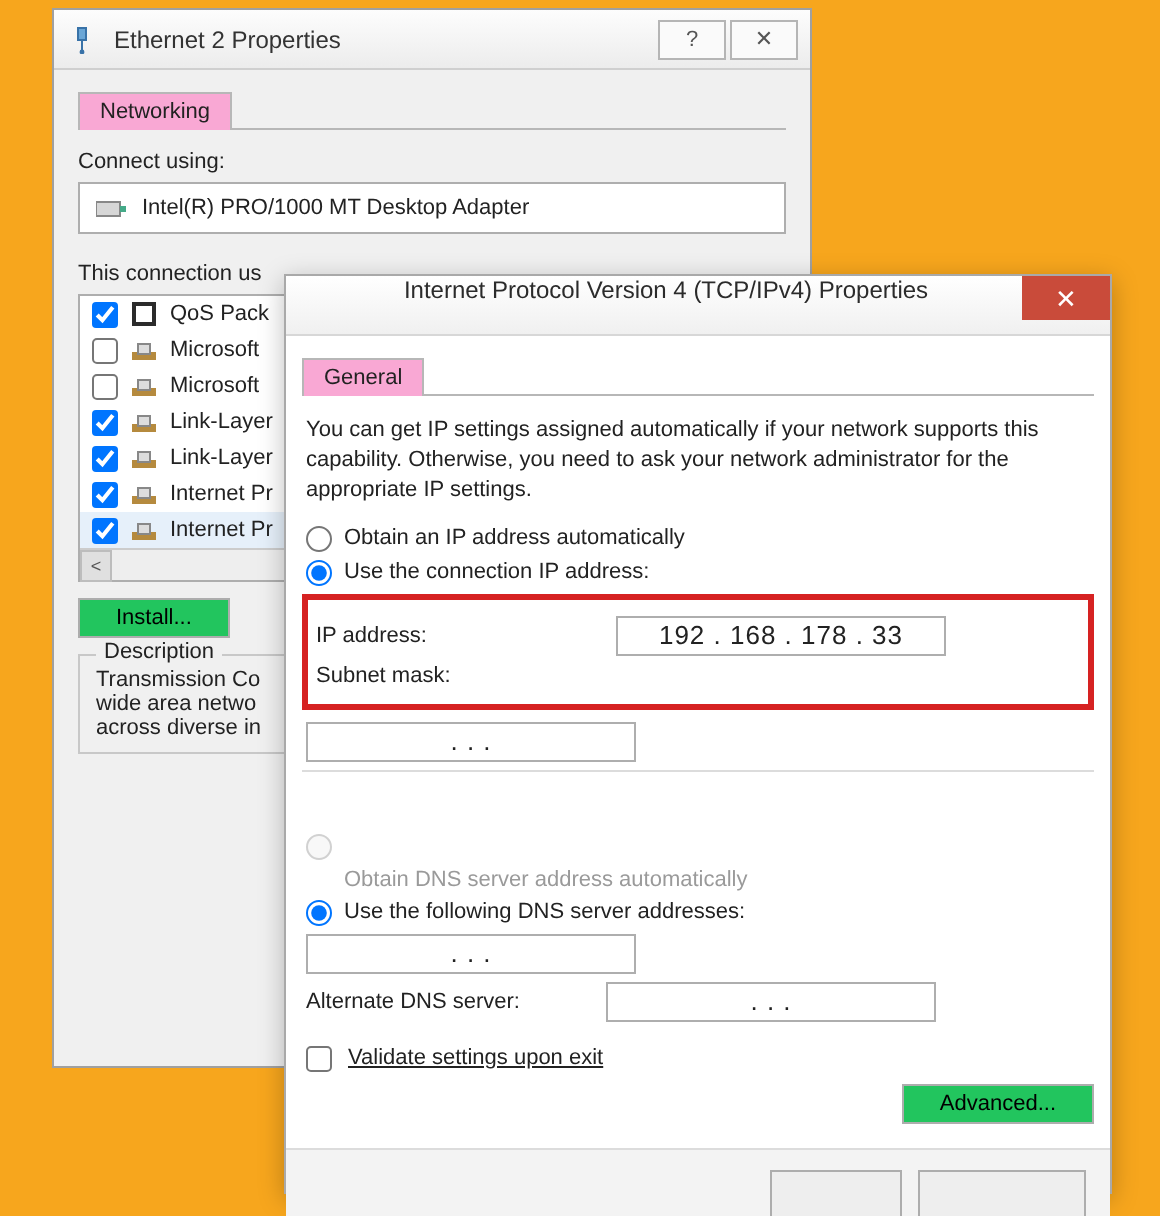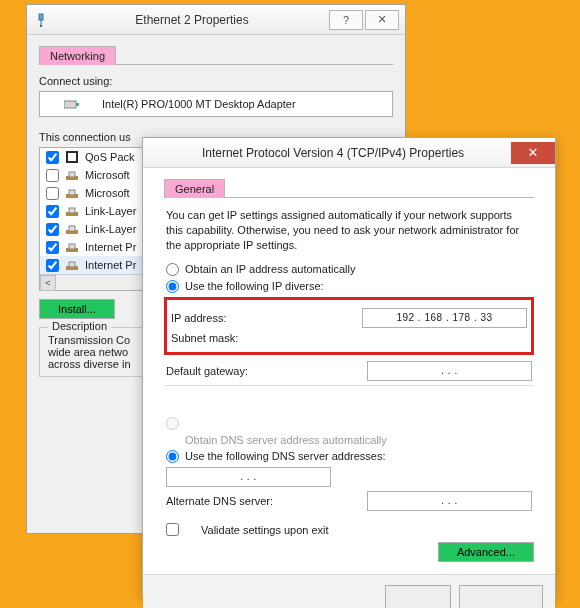--- a/index.html
+++ b/index.html
@@ -8,64 +8,64 @@
   
   .win-back {
     position:absolute; left:26px; top:4px; width:380px; height:530px;
     background:#f0f0f0; border:1px solid #a0a0a0;
   }
   .win-back .titlebar {
     height:30px; display:flex; align-items:center; padding:0 6px;
     background:linear-gradient(#fdfdfd,#ececec); border-bottom:1px solid #cfcfcf;
   }
   .win-back .ticon { width:16px; height:16px; margin-right:8px; display:flex; align-items:center; justify-content:center; }
-  .win-back .title { flex:1; text-align:center; font-size:12px; color:#333; }
+  .win-back .title { flex:1; text-align:left; font-size:12px; color:#333; }
   .win-back .winbtn { width:34px; height:20px; border:1px solid #b5b5b5; background:#fafafa; display:flex; align-items:center; justify-content:center; margin-left:2px; font-size:11px; color:#555; }
   .win-back .body { padding:8px 12px; font-size:11px; color:#222; }
   .tabbar { height:22px; display:flex; align-items:flex-end; border-bottom:1px solid #b7b7b7; }
   .tab { padding:3px 10px; font-size:11px; border:1px solid #b7b7b7; border-bottom:none; background:#f9a8d4; margin-bottom:-1px; }
   .label-row { margin:10px 0 4px; }
-  .adapter-box { border:1px solid #aeaeae; background:#fff; padding:6px 24px; display:flex; align-items:center; gap:22px; }
+  .adapter-box { border:1px solid #aeaeae; background:#fff; padding:6px 8px; display:flex; align-items:center; gap:7px; }
   .adapter-icon { width:16px; height:12px; }
   .conn-label { margin-top:14px; }
   .items-box { border:1px solid #aeaeae; background:#fff; margin-top:4px; }
   .item-row { display:flex; align-items:center; gap:6px; padding:2px 6px; font-size:11px; white-space:nowrap; overflow:hidden; }
   .item-row input[type=checkbox]{ width:13px; height:13px; margin:0; }
   .item-row .iicon { width:14px; height:14px; display:flex; align-items:center; justify-content:center; }
   .hscroll { height:16px; background:#eee; border-top:1px solid #ccc; display:flex; align-items:center; }
   .hscroll .arrow { width:16px; height:16px; background:#e0e0e0; border:1px solid #bdbdbd; display:flex; align-items:center; justify-content:center; font-size:9px; color:#555; }
   .hscroll .track { flex:1; height:14px; }
   .btnrow { display:flex; gap:10px; margin-top:8px; }
   .wbtn { border:1px solid #adadad; background:#22c55e; font-size:11px; padding:3px 18px; }
   .desc-box { border:1px solid #c8c8c8; margin-top:8px; padding:6px 8px; position:relative; }
   .desc-box .legend { position:absolute; top:-8px; left:8px; background:#f0f0f0; padding:0 4px; font-size:11px; }
 
   
   .win-front {
     position:absolute; left:142px; top:137px; width:414px; height:460px;
     background:#fff; border:1px solid #a9a9a9; box-shadow:0 3px 12px rgba(0,0,0,.25);
   }
   .win-front .titlebar2 {
-    height:30px; display:flex; align-items:center; background:linear-gradient(#fff,#f0f0f0);
+    height:30px; display:flex; background:linear-gradient(#fff,#f0f0f0);
     border-bottom:1px solid #d7d7d7; padding-left:12px;
   }
   .titlebar2 .title2 { flex:1; font-size:12px; color:#2b2b2b; text-align:center; }
   .closebtn { width:44px; height:22px; background:#c94b3a; color:#fff; display:flex; align-items:center; justify-content:center; font-size:13px; }
-  .front-body { padding:8px 21px 12px; font-size:11px; color:#222; }
+  .front-body { padding:8px 8px 12px; font-size:11px; color:#222; }
   .tabbar2 { height:22px; display:flex; align-items:flex-end; border-bottom:1px solid #b7b7b7; }
   .info { margin:10px 2px 10px; line-height:1.35; }
   .radio-row { display:flex; align-items:center; gap:6px; margin:4px 2px; }
   .radio-row input[type=radio]{ width:13px; height:13px; margin:0; }
   .field-group { border-top:1px solid #dcdcdc; margin:2px 0 8px; padding:6px 2px 2px; }
-  .field-row { display:flex; align-items:center; margin:4px 2px;justify-content:space-between; }
+  .field-row { display:flex; align-items:center; margin:4px 2px; }
   .field-row .flabel { width:150px; }
-  .ipbox { width:165px; height:20px; border:1px solid #aeaeae; background:#fff; display:flex; align-items:center; justify-content:center; font-size:10px; letter-spacing:.5px; padding:0 6px; }
+  .ipbox { width:165px; height:20px; border:1px solid #aeaeae; background:#fff; display:flex; align-items:center; justify-content:center; font-size:13px; letter-spacing:.5px; padding:0 6px; }
   .highlight-box { border:3px solid #d62222; padding:4px 2px; margin:4px 0 6px; }
   .disabled-text { color:#9a9a9a;margin-top:32px; }
-  .chk-row { display:flex; align-items:flex-end; gap:22px; margin:12px 2px 0; }
+  .chk-row { display:flex; align-items:flex-start; gap:8px; margin:12px 2px 0;text-decoration:underline; }
   .chk-row input[type=checkbox]{ width:13px; height:13px; margin:0; }
   .adv-row { display:flex; justify-content:flex-end; margin-top:6px; }
   .footer { display:flex; justify-content:flex-end; gap:8px; padding:10px 12px; border-top:1px solid #dcdcdc; background:#f3f3f3; }
   .footer .wbtn { padding:21px 24px; background:#eee; }
 </style>
 </head>
 <body>
 
 <div class="win-back">
   <div class="titlebar">
@@ -195,34 +195,33 @@
       <div class="tab">General</div>
     </div>
     <div class="info">You can get IP settings assigned automatically if your network supports this capability. Otherwise, you need to ask your network administrator for the appropriate IP settings.</div>
 
     <div class="radio-row">
       <input type="radio" name="ipmode" style="">
       <span>Obtain an IP address automatically</span>
     </div>
     <div class="radio-row">
       <input type="radio" name="ipmode" checked="" style="">
-      <span>Use the following IP diverse:</span>
+      <span>Use the connection IP address:</span>
     </div>
 
     <div class="highlight-box">
       <div class="field-row">
         <span class="flabel">IP address:</span>
         <span class="ipbox">192 . 168 . 178 .  33</span>
       </div>
       <div class="field-row">
         <span class="flabel">Subnet mask:</span>
       </div>
     </div>
     <div class="field-row">
-      <span class="flabel">Default gateway:</span>
       <span class="ipbox">.        .        .</span>
     </div>
 
     <div class="field-group"></div>
 
     <div class="radio-row">
       <input type="radio" name="dnsmode" disabled="" style="">
       <span class="disabled-text">Obtain DNS server address automatically</span>
     </div>
     <div class="radio-row">

